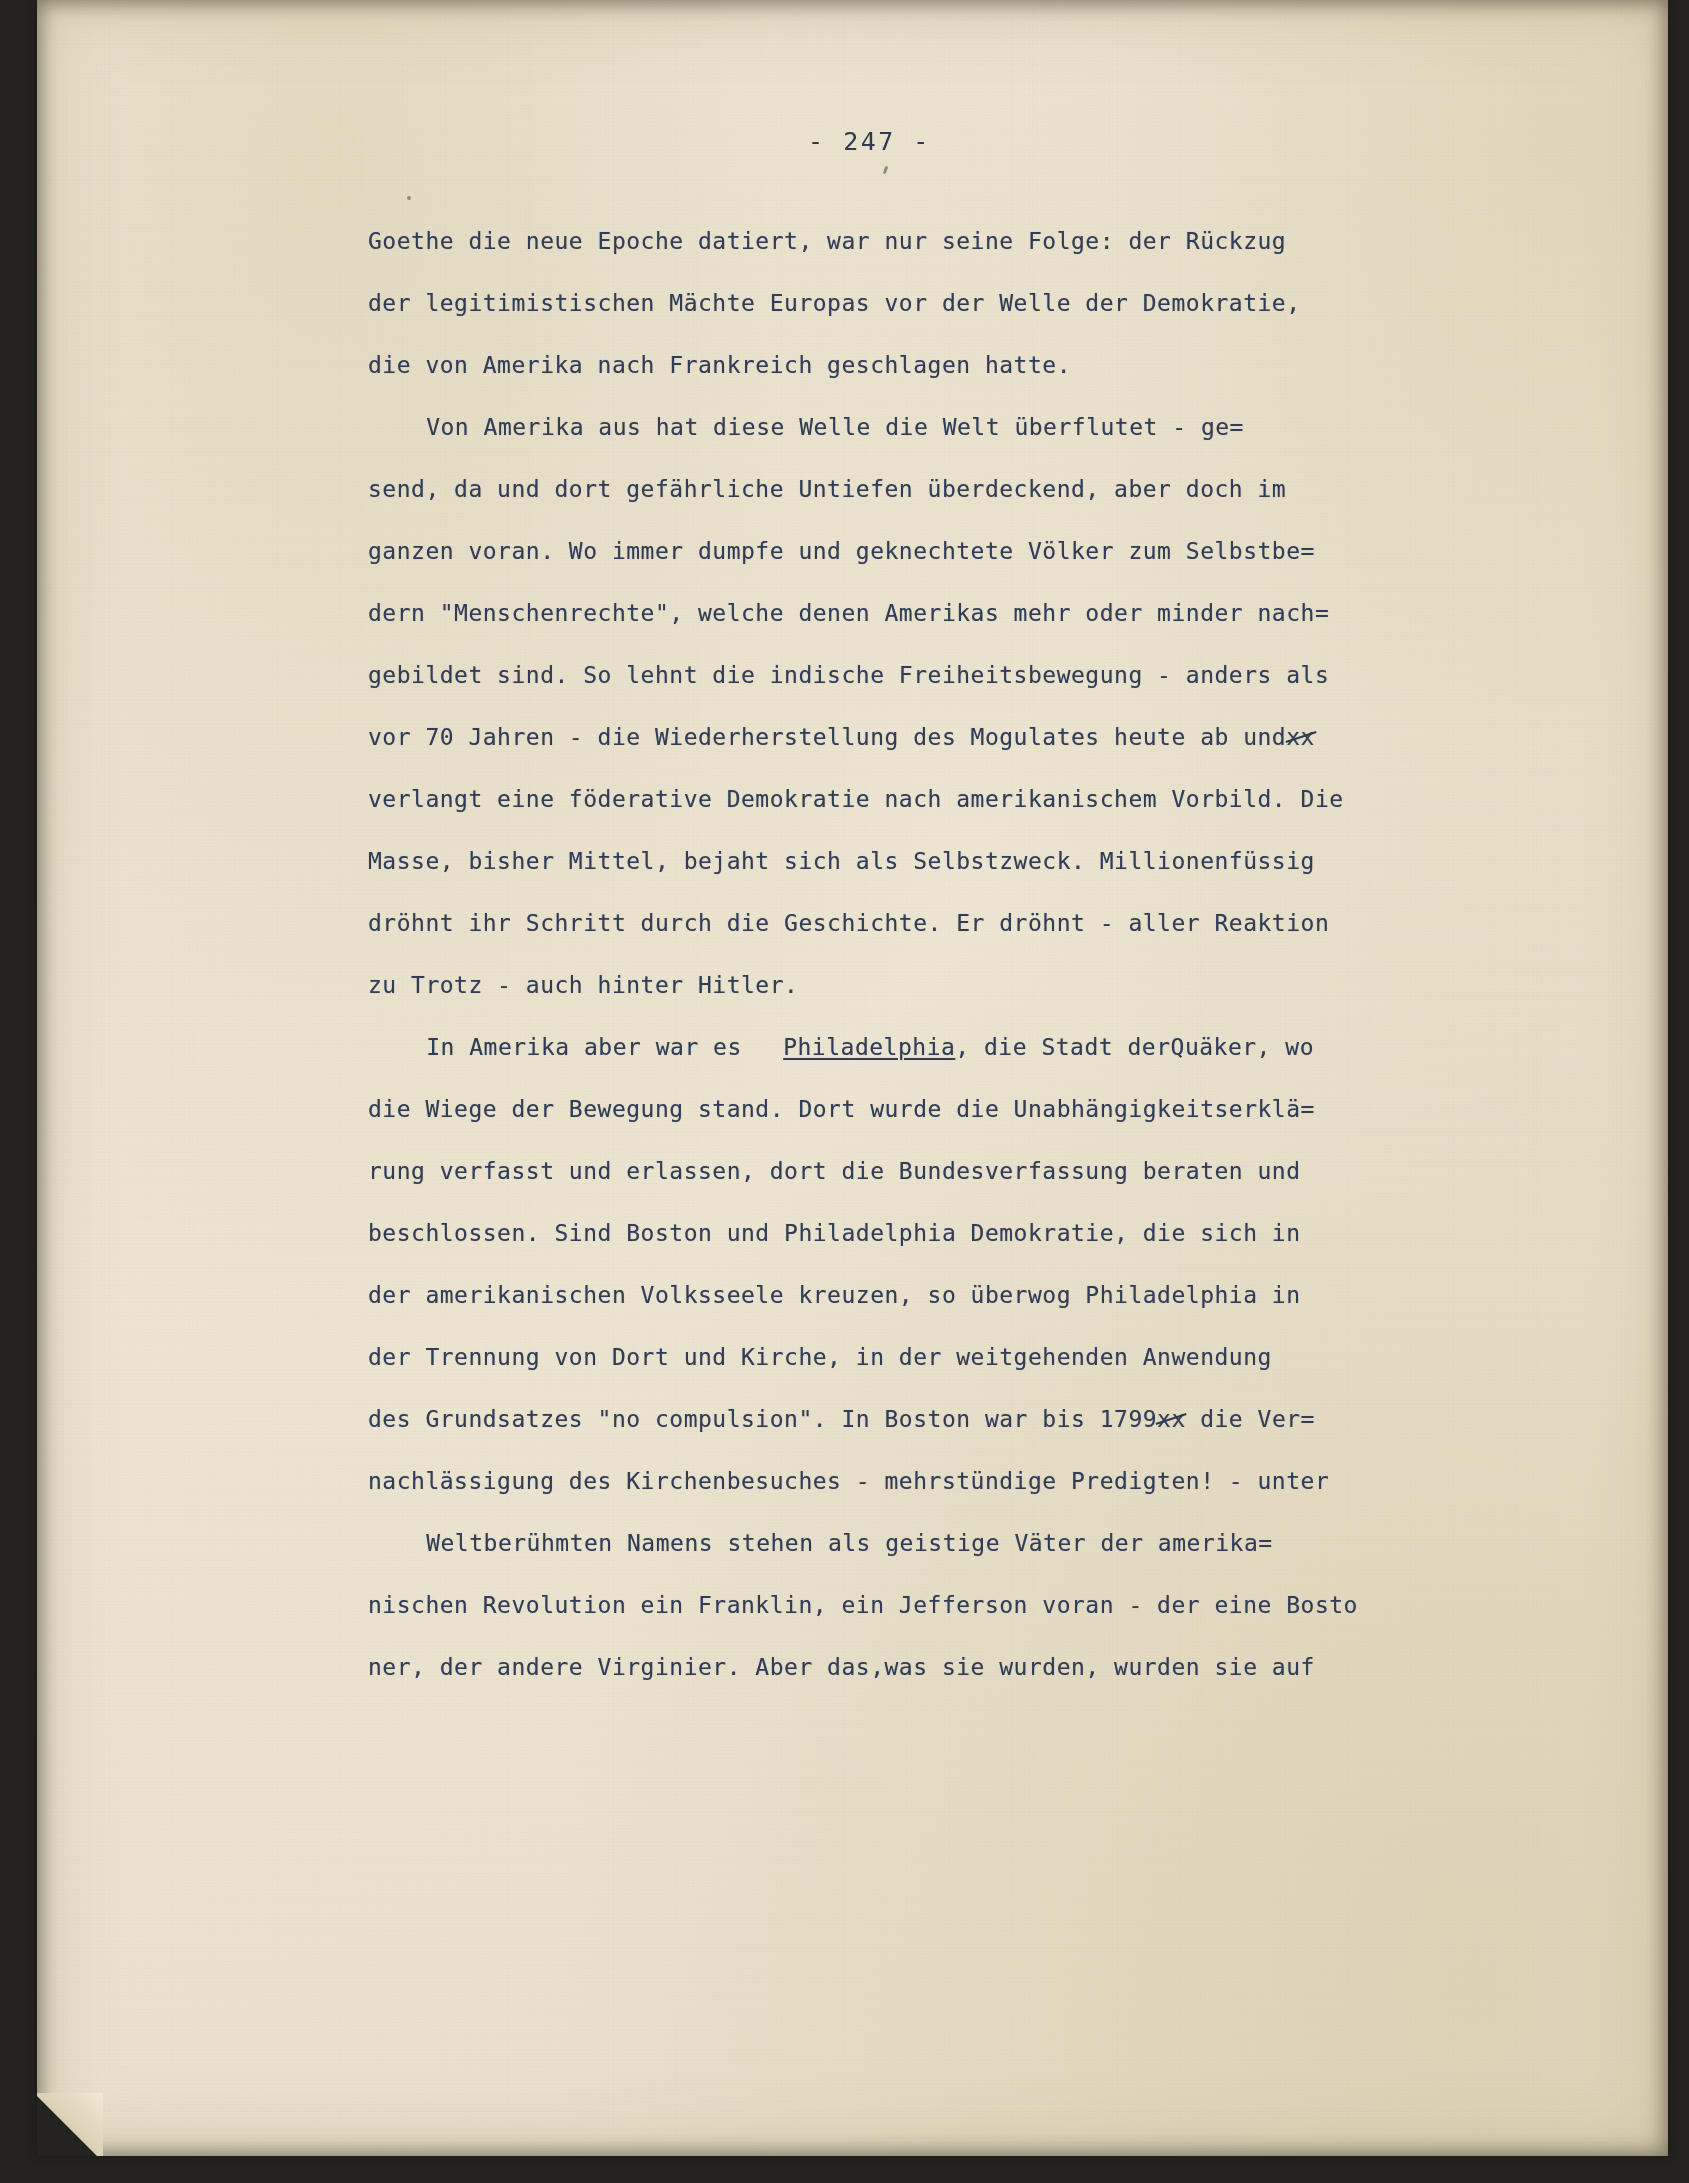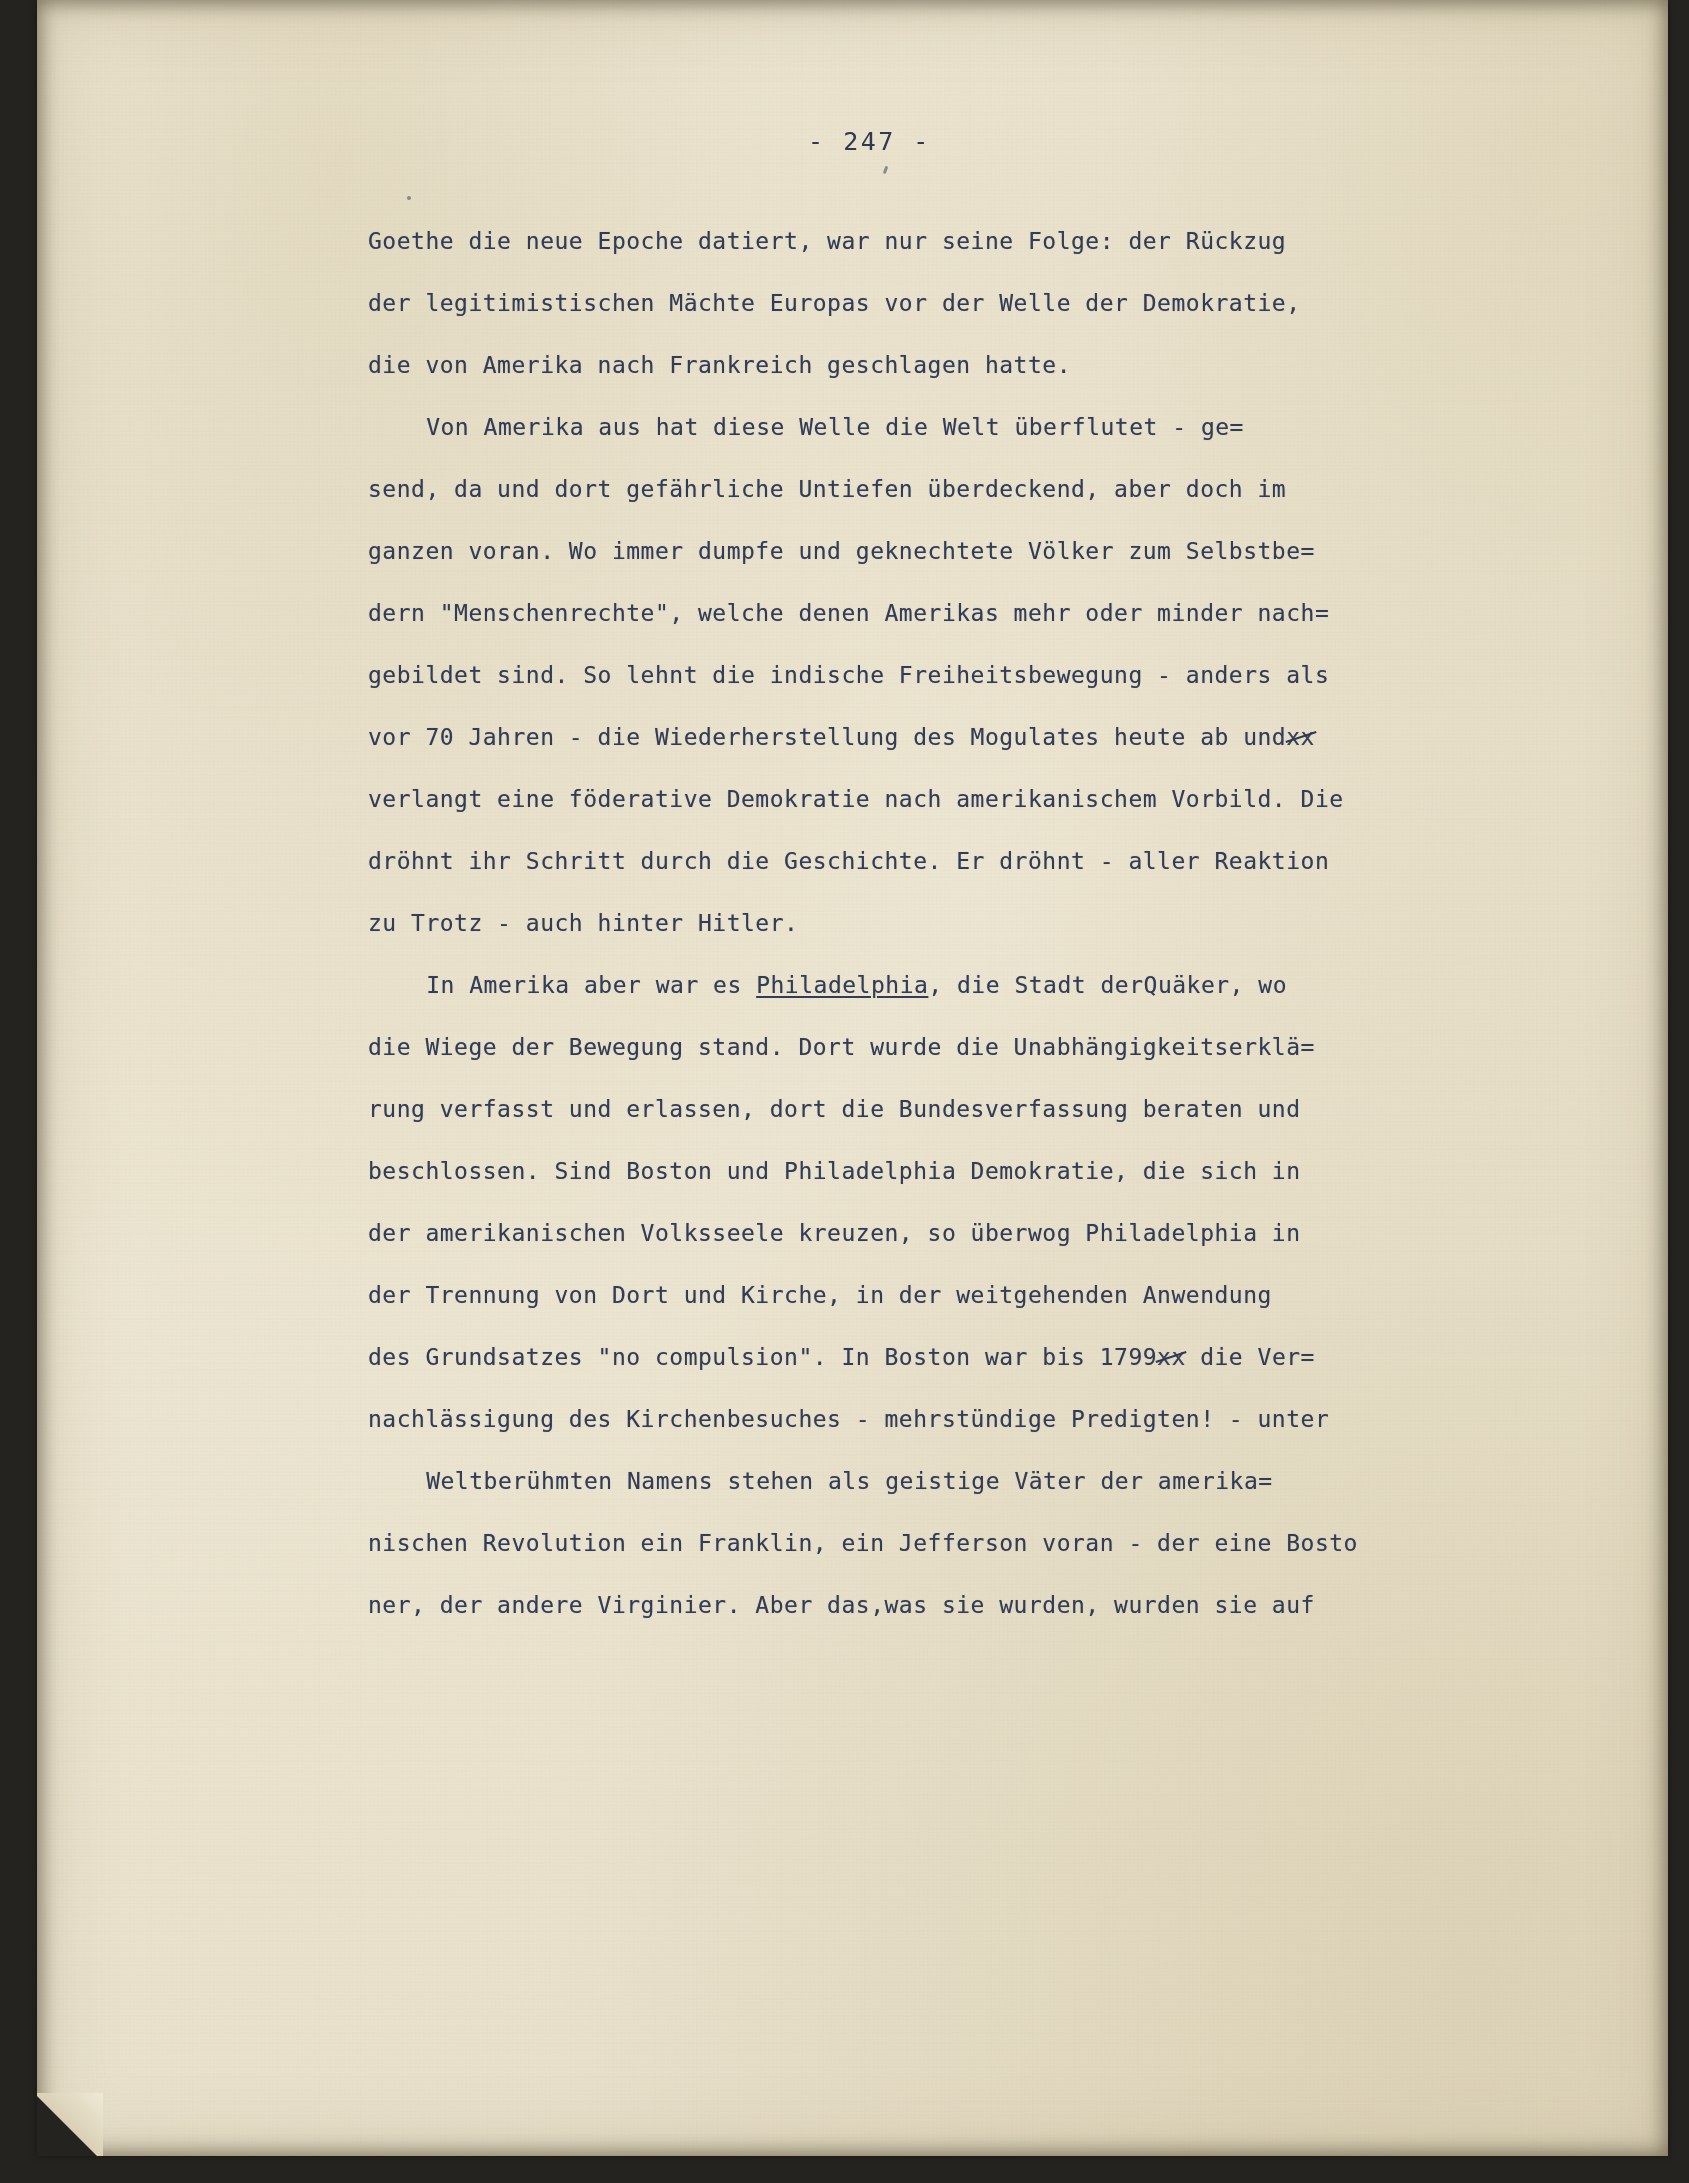--- a/index.html
+++ b/index.html
@@ -106,20 +106,21 @@
     white-space: pre;
     position: relative;
   }
   .indent {
     display: inline-block;
     width: 4.2ch;
   }
   .u {
     text-decoration: underline;
     text-underline-offset: 3.4px;
+    margin-left: 27px;
   }
   
   .strike {
     position: relative;
     color: #36415c;
   }
   .strike::after {
     content: "";
     position: absolute;
     left: -1.7px;
@@ -156,20 +157,21 @@
         <div class="line">der legitimistischen Mächte Europas vor der Welle der Demokratie,</div>
         <div class="line">die von Amerika nach Frankreich geschlagen hatte.</div>
 
         <div class="line"><span class="indent"></span><span>Von Amerika aus hat diese Welle die Welt überflutet - ge=</span></div>
         <div class="line">send, da und dort gefährliche Untiefen überdeckend, aber doch im</div>
         <div class="line">ganzen voran. Wo immer dumpfe und geknechtete Völker zum Selbstbe=</div>
         <div class="line">dern "Menschenrechte", welche denen Amerikas mehr oder minder nach=</div>
         <div class="line">gebildet sind. So lehnt die indische Freiheitsbewegung - anders als</div>
         <div class="line"><span>vor 70 Jahren - die Wiederherstellung des Mogulates heute ab und</span><span class="strike">xx</span></div>
         <div class="line">verlangt eine föderative Demokratie nach amerikanischem Vorbild. Die</div>
+        <div class="line">Masse, bisher Mittel, bejaht sich als Selbstzweck. Millionenfüssig</div>
         <div class="line">dröhnt ihr Schritt durch die Geschichte. Er dröhnt - aller Reaktion</div>
         <div class="line">zu Trotz - auch hinter Hitler.</div>
 
         <div class="line"><span class="indent"></span><span>In Amerika aber war es </span><span class="u">Philadelphia</span><span>, die Stadt derQuäker, wo</span></div>
         <div class="line">die Wiege der Bewegung stand. Dort wurde die Unabhängigkeitserklä=</div>
         <div class="line">rung verfasst und erlassen, dort die Bundesverfassung beraten und</div>
         <div class="line">beschlossen. Sind Boston und Philadelphia Demokratie, die sich in</div>
         <div class="line">der amerikanischen Volksseele kreuzen, so überwog Philadelphia in</div>
         <div class="line">der Trennung von Dort und Kirche, in der weitgehenden Anwendung</div>
         <div class="line"><span>des Grundsatzes "no compulsion". In Boston war bis 1799</span><span class="strike">xx</span><span> die Ver=</span></div>

